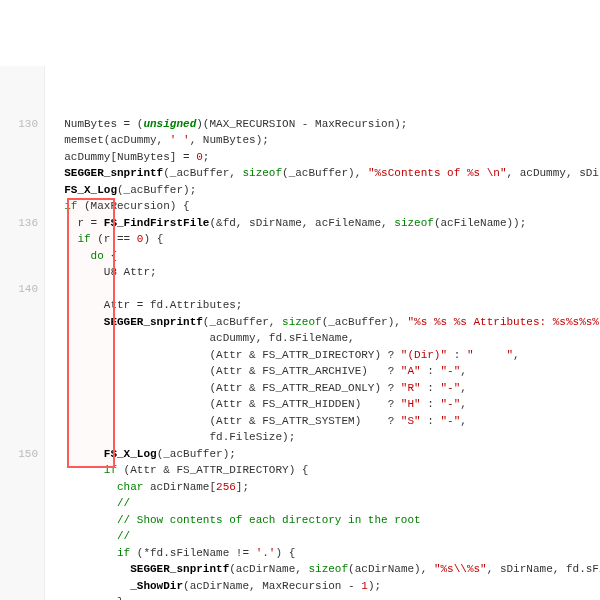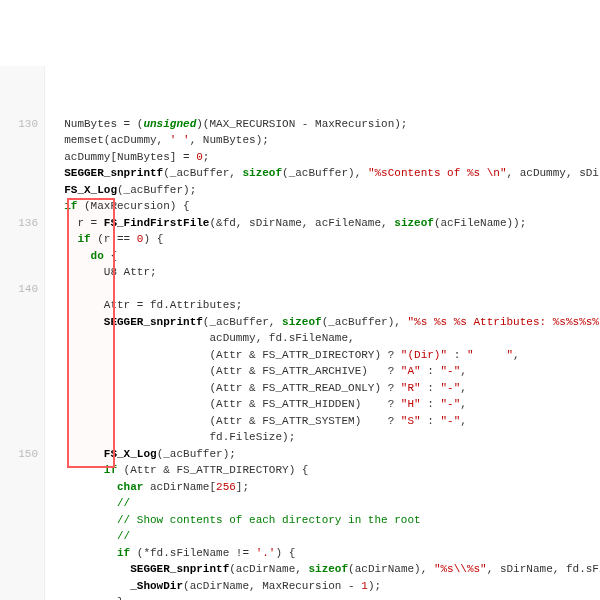--- a/index.html
+++ b/index.html
@@ -25,21 +25,21 @@
     user-select: none;
     flex-shrink: 0;
     border-right: 1px solid #eee;
   }
   .gutter div { height: 16.5px; }
   .code {
     padding-left: 6px;
     position: relative;
   }
   .code .line { height: 16.5px; }
-  .kw { color: #008000; font-weight: 700; }
+  .kw { color: #008000; font-weight: 400; }
   .ty { color: #008000; font-weight: 700; font-style: italic; }
   .fn { font-weight: 700; color: #000; font-family: Liberation Mono, monospace; }
   .str { color: #c00000; }
   .num { color: #c00000; }
   .cm { color: #008000; }
   .box {
     position: absolute;
     border: 2px solid #ff5a5a;
     background: rgba(255,0,0,0.02);
     pointer-events: none;

